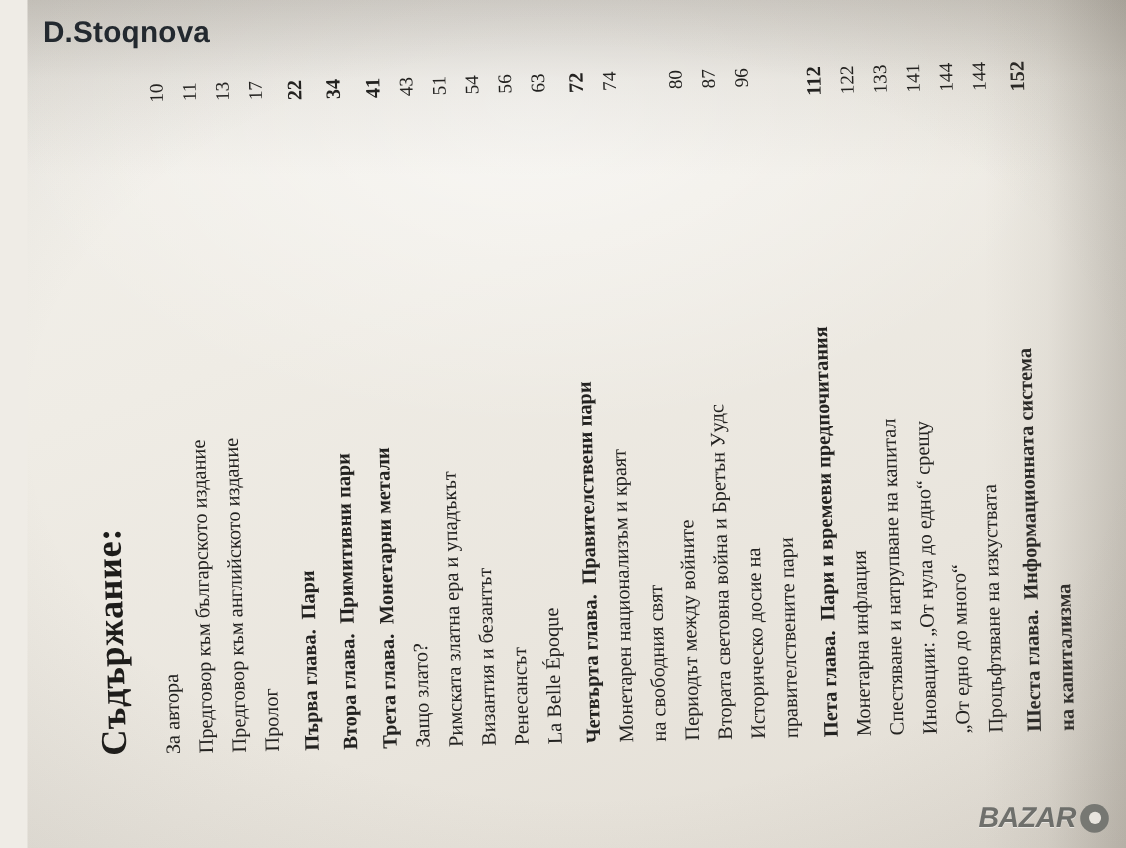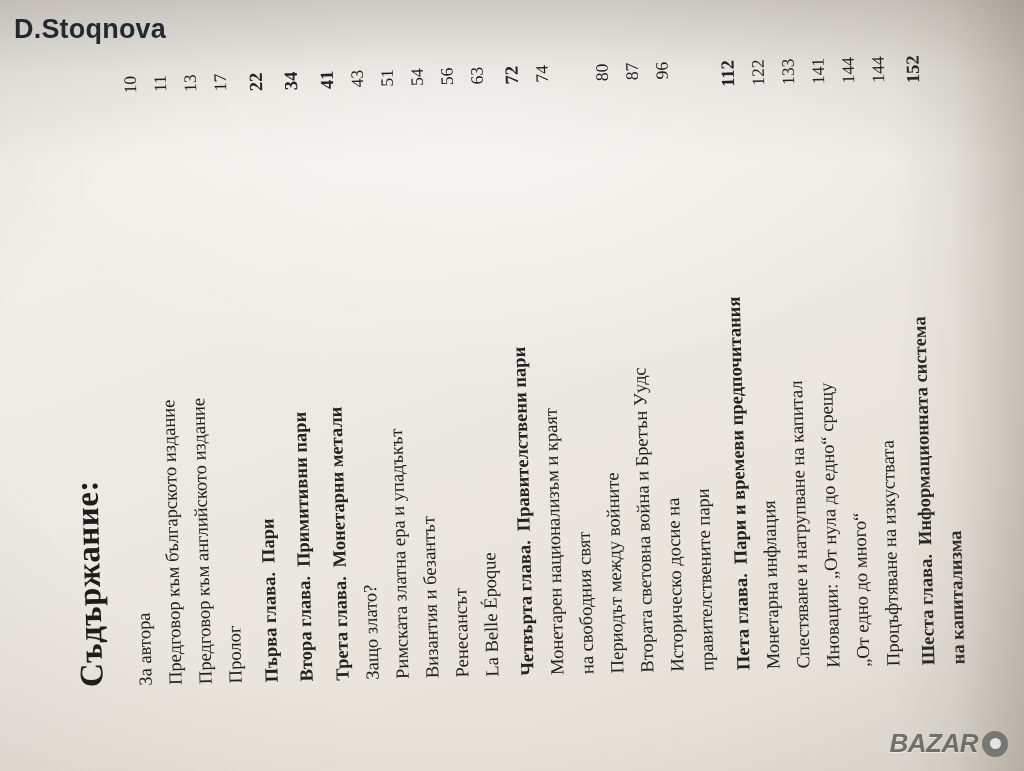--- a/index.html
+++ b/index.html
@@ -15,20 +15,21 @@
     position: relative;
   }
 
   
   #paper {
     position: absolute;
     inset: 0;
     background:
       radial-gradient(ellipse 70% 55% at 46% 12%, rgba(255,255,255,0.55) 0%, rgba(255,255,255,0.0) 70%),
       linear-gradient(160deg, #f3f1ec 0%, #efece5 35%, #e9e5dd 70%, #e2ddd4 100%);
+    margin-left: 25px;
   }
   
   #paper::before {
     content: "";
     position: absolute;
     left: 0; right: 0; top: 0;
     height: 160px;
     background: linear-gradient(180deg, rgba(120,112,100,0.30) 0%, rgba(150,143,130,0.12) 45%, rgba(255,255,255,0) 100%);
     pointer-events: none;
   }

